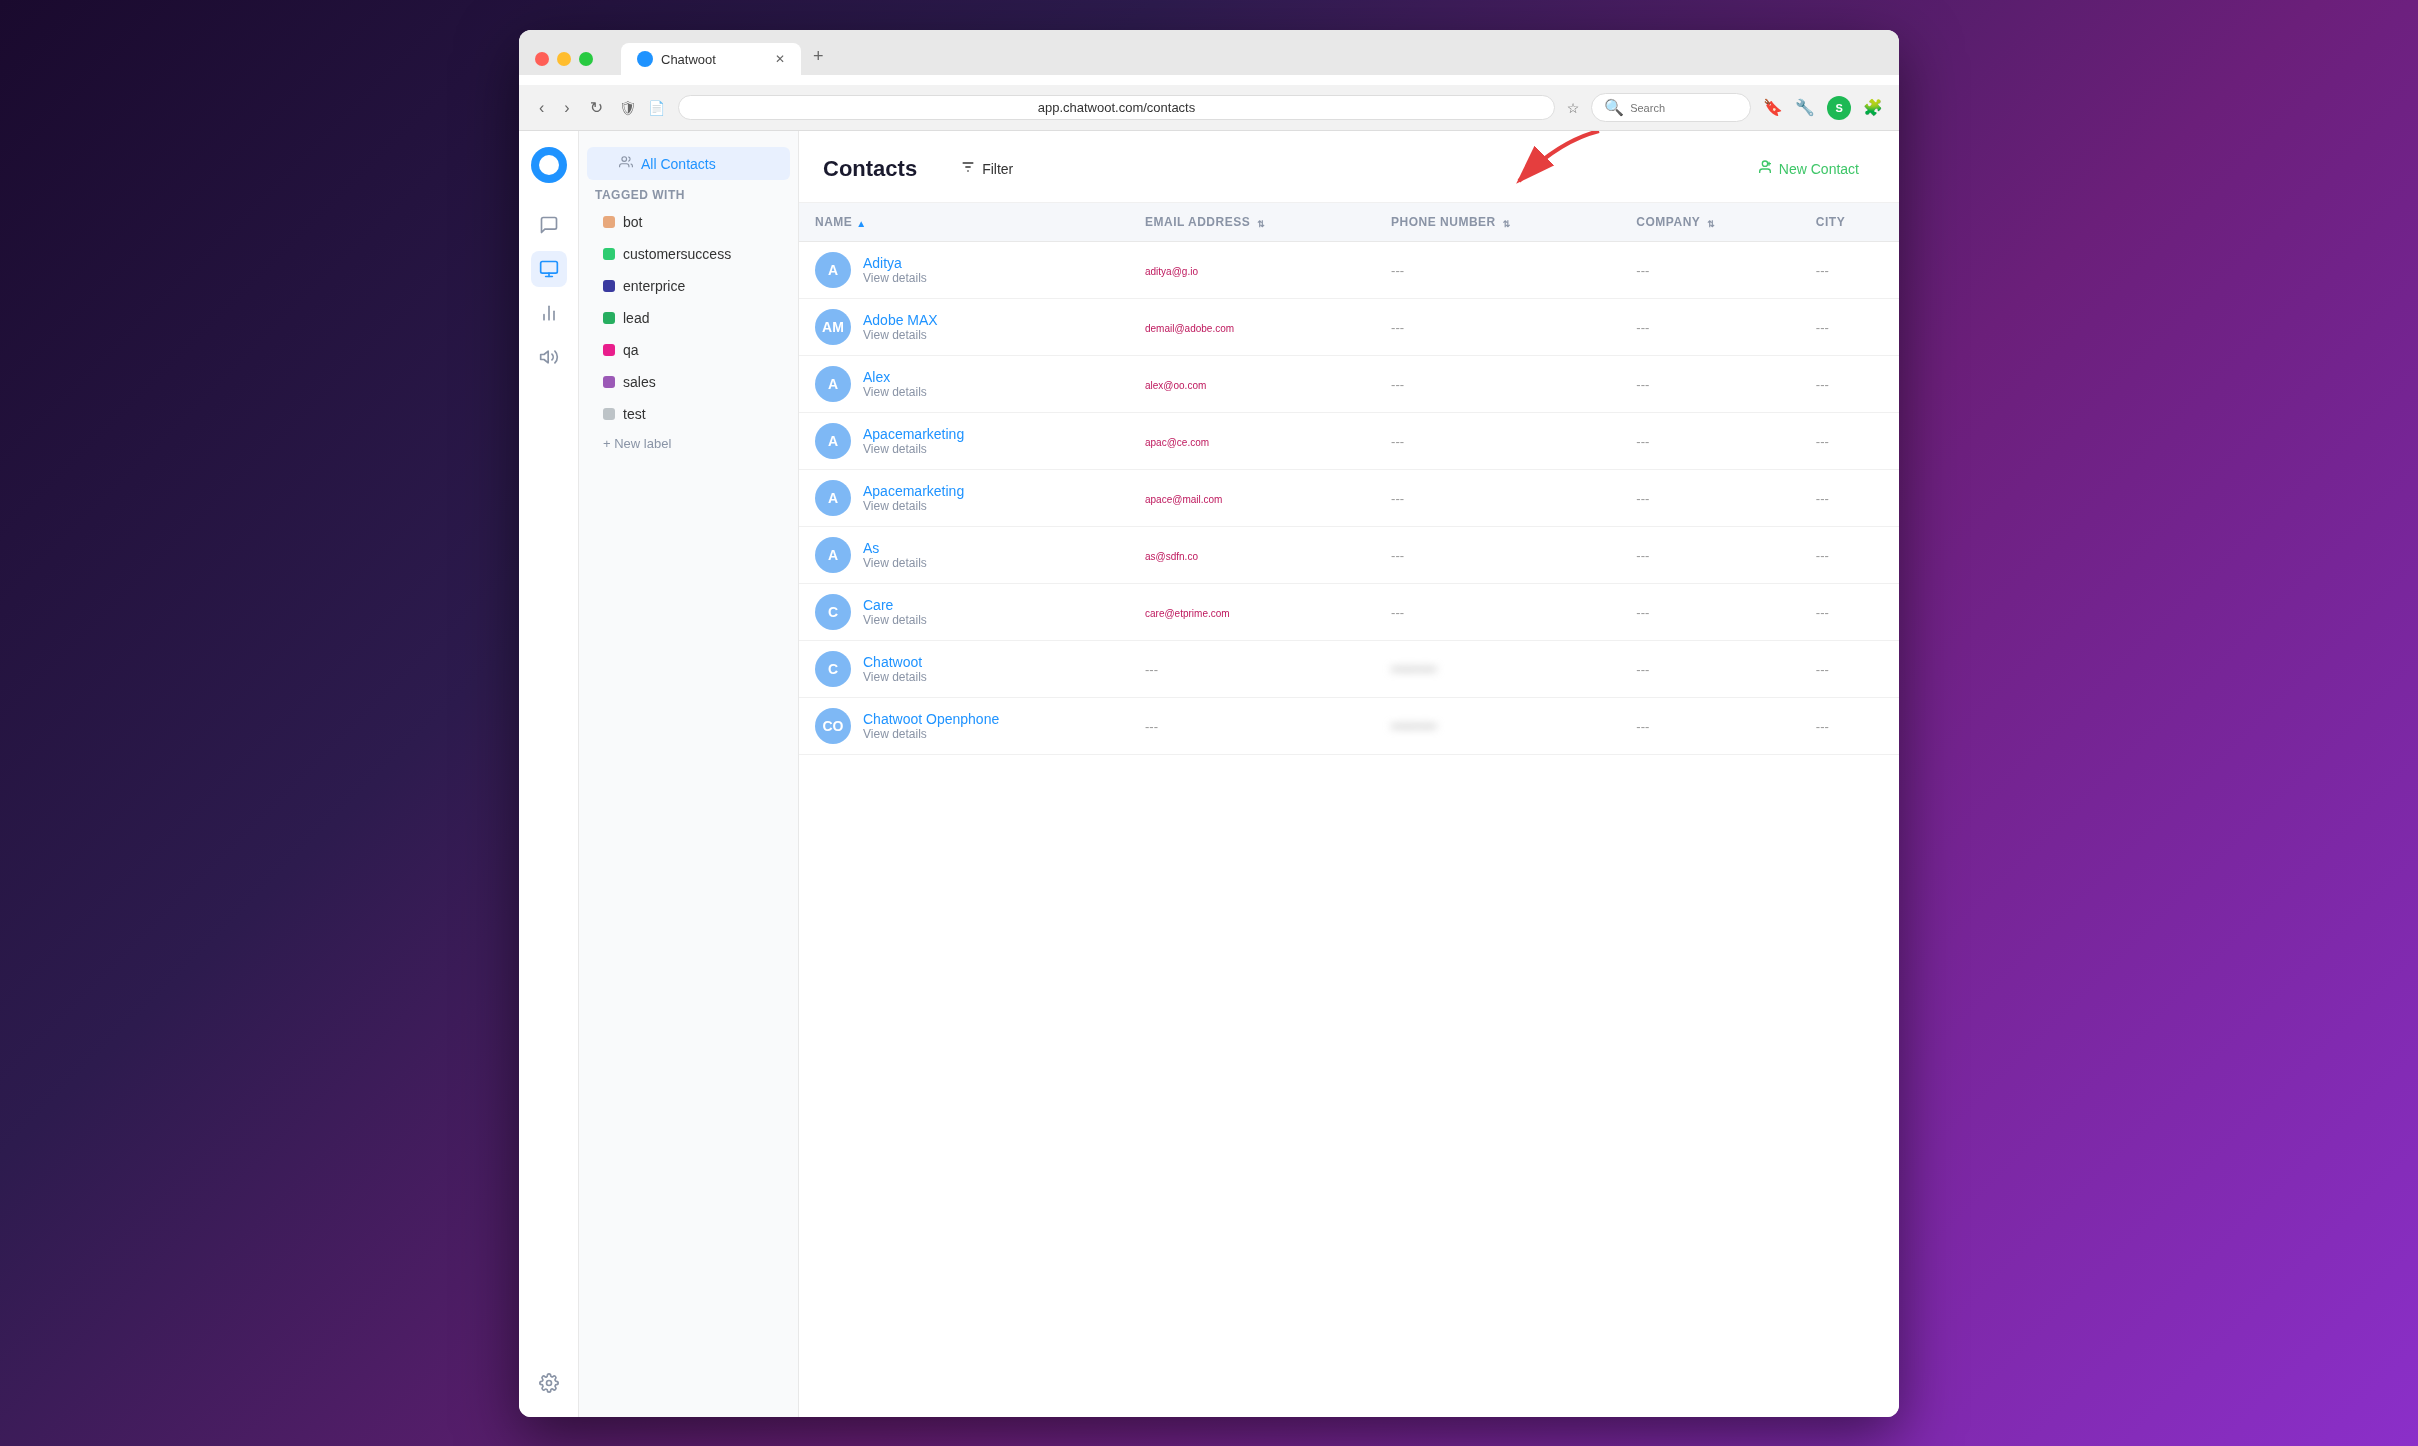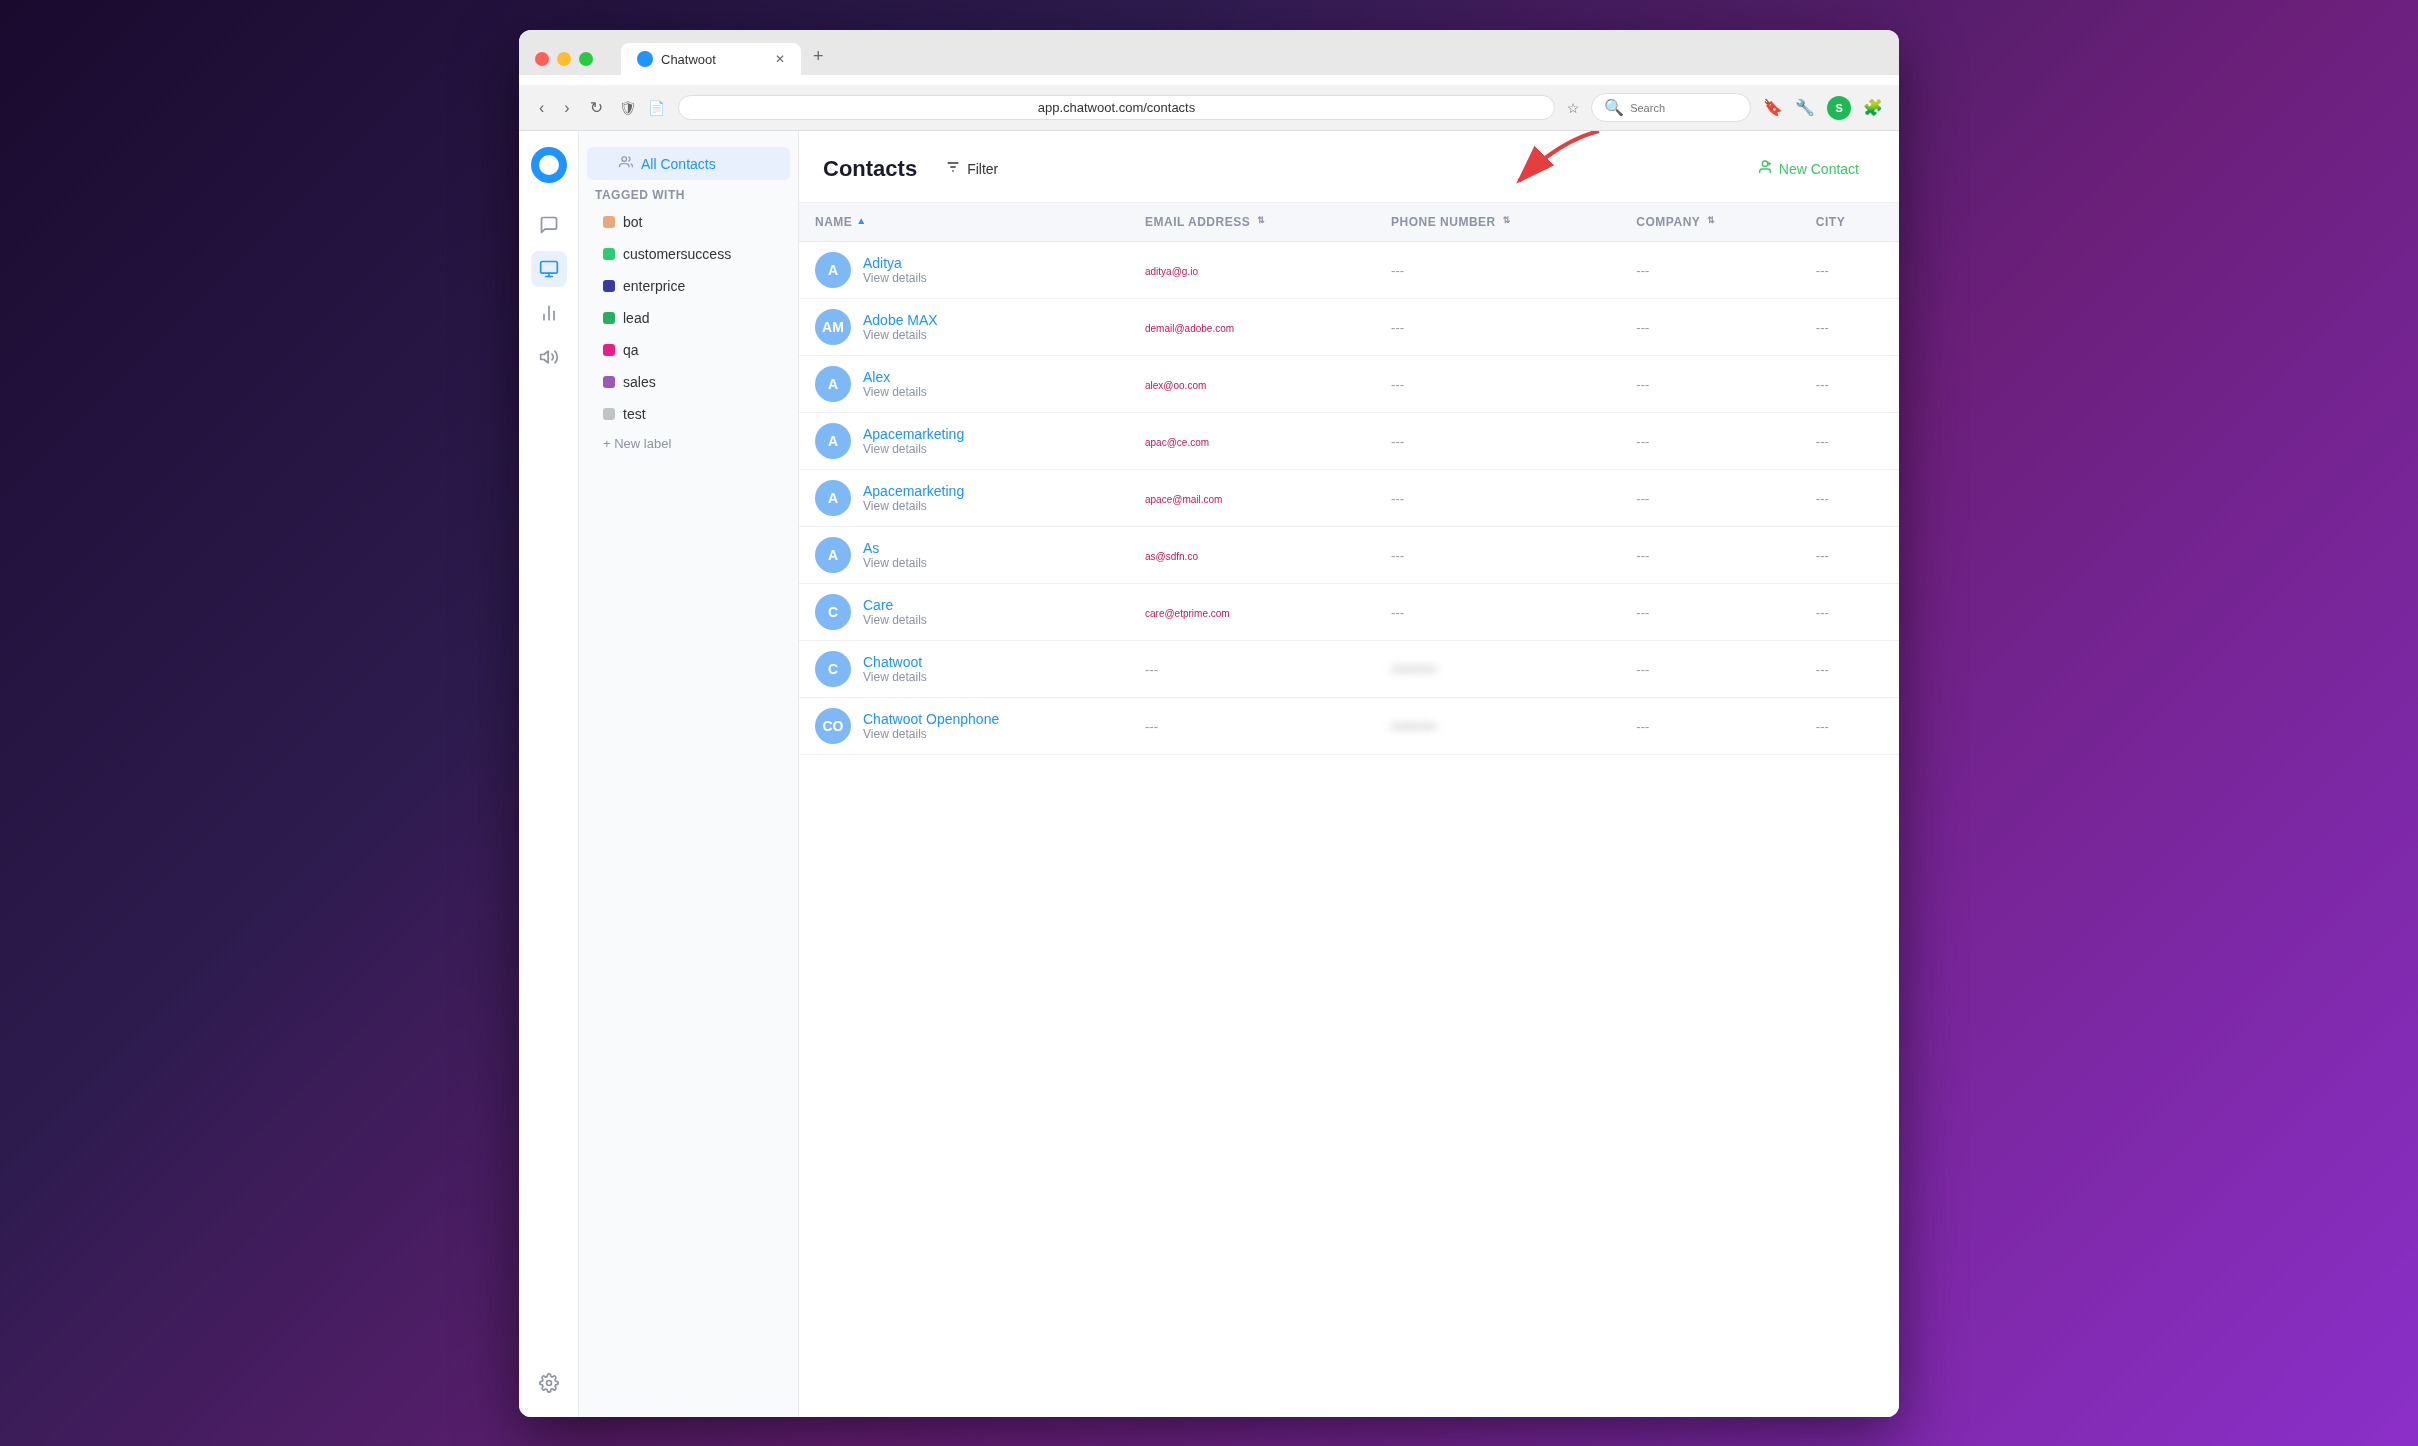--- a/index.html
+++ b/index.html
@@ -243,21 +243,21 @@
       border-bottom: 1px solid #f0f0f0;
       position: sticky;
       top: 0;
       background: #fff;
       z-index: 10;
     }
     .contacts-title {
       font-size: 22px;
       font-weight: 700;
       color: #1a1a2e;
-      margin-right: 0;
+      margin-right: 15px;
     }
     .search-contacts {
       display: flex;
       align-items: center;
       gap: 8px;
       background: #f5f7fa;
       border: 1px solid #e8e8e8;
       border-radius: 8px;
       padding: 8px 16px;
       flex: 1;
@@ -313,21 +313,21 @@
       padding: 12px 16px;
       font-size: 12px;
       font-weight: 600;
       color: #8a94a6;
       text-transform: uppercase;
       letter-spacing: 0.5px;
       white-space: nowrap;
     }
     .col-sort {
       display: inline-flex;
-      align-items: flex-start;
+      align-items: flex-end;
       gap: 4px;
     }
     .sort-icon {
       color: #1f93ff;
       font-size: 10px;
     }
     .contacts-table tbody tr {
       border-bottom: 1px solid #f0f0f0;
       transition: background 0.1s;
     }

